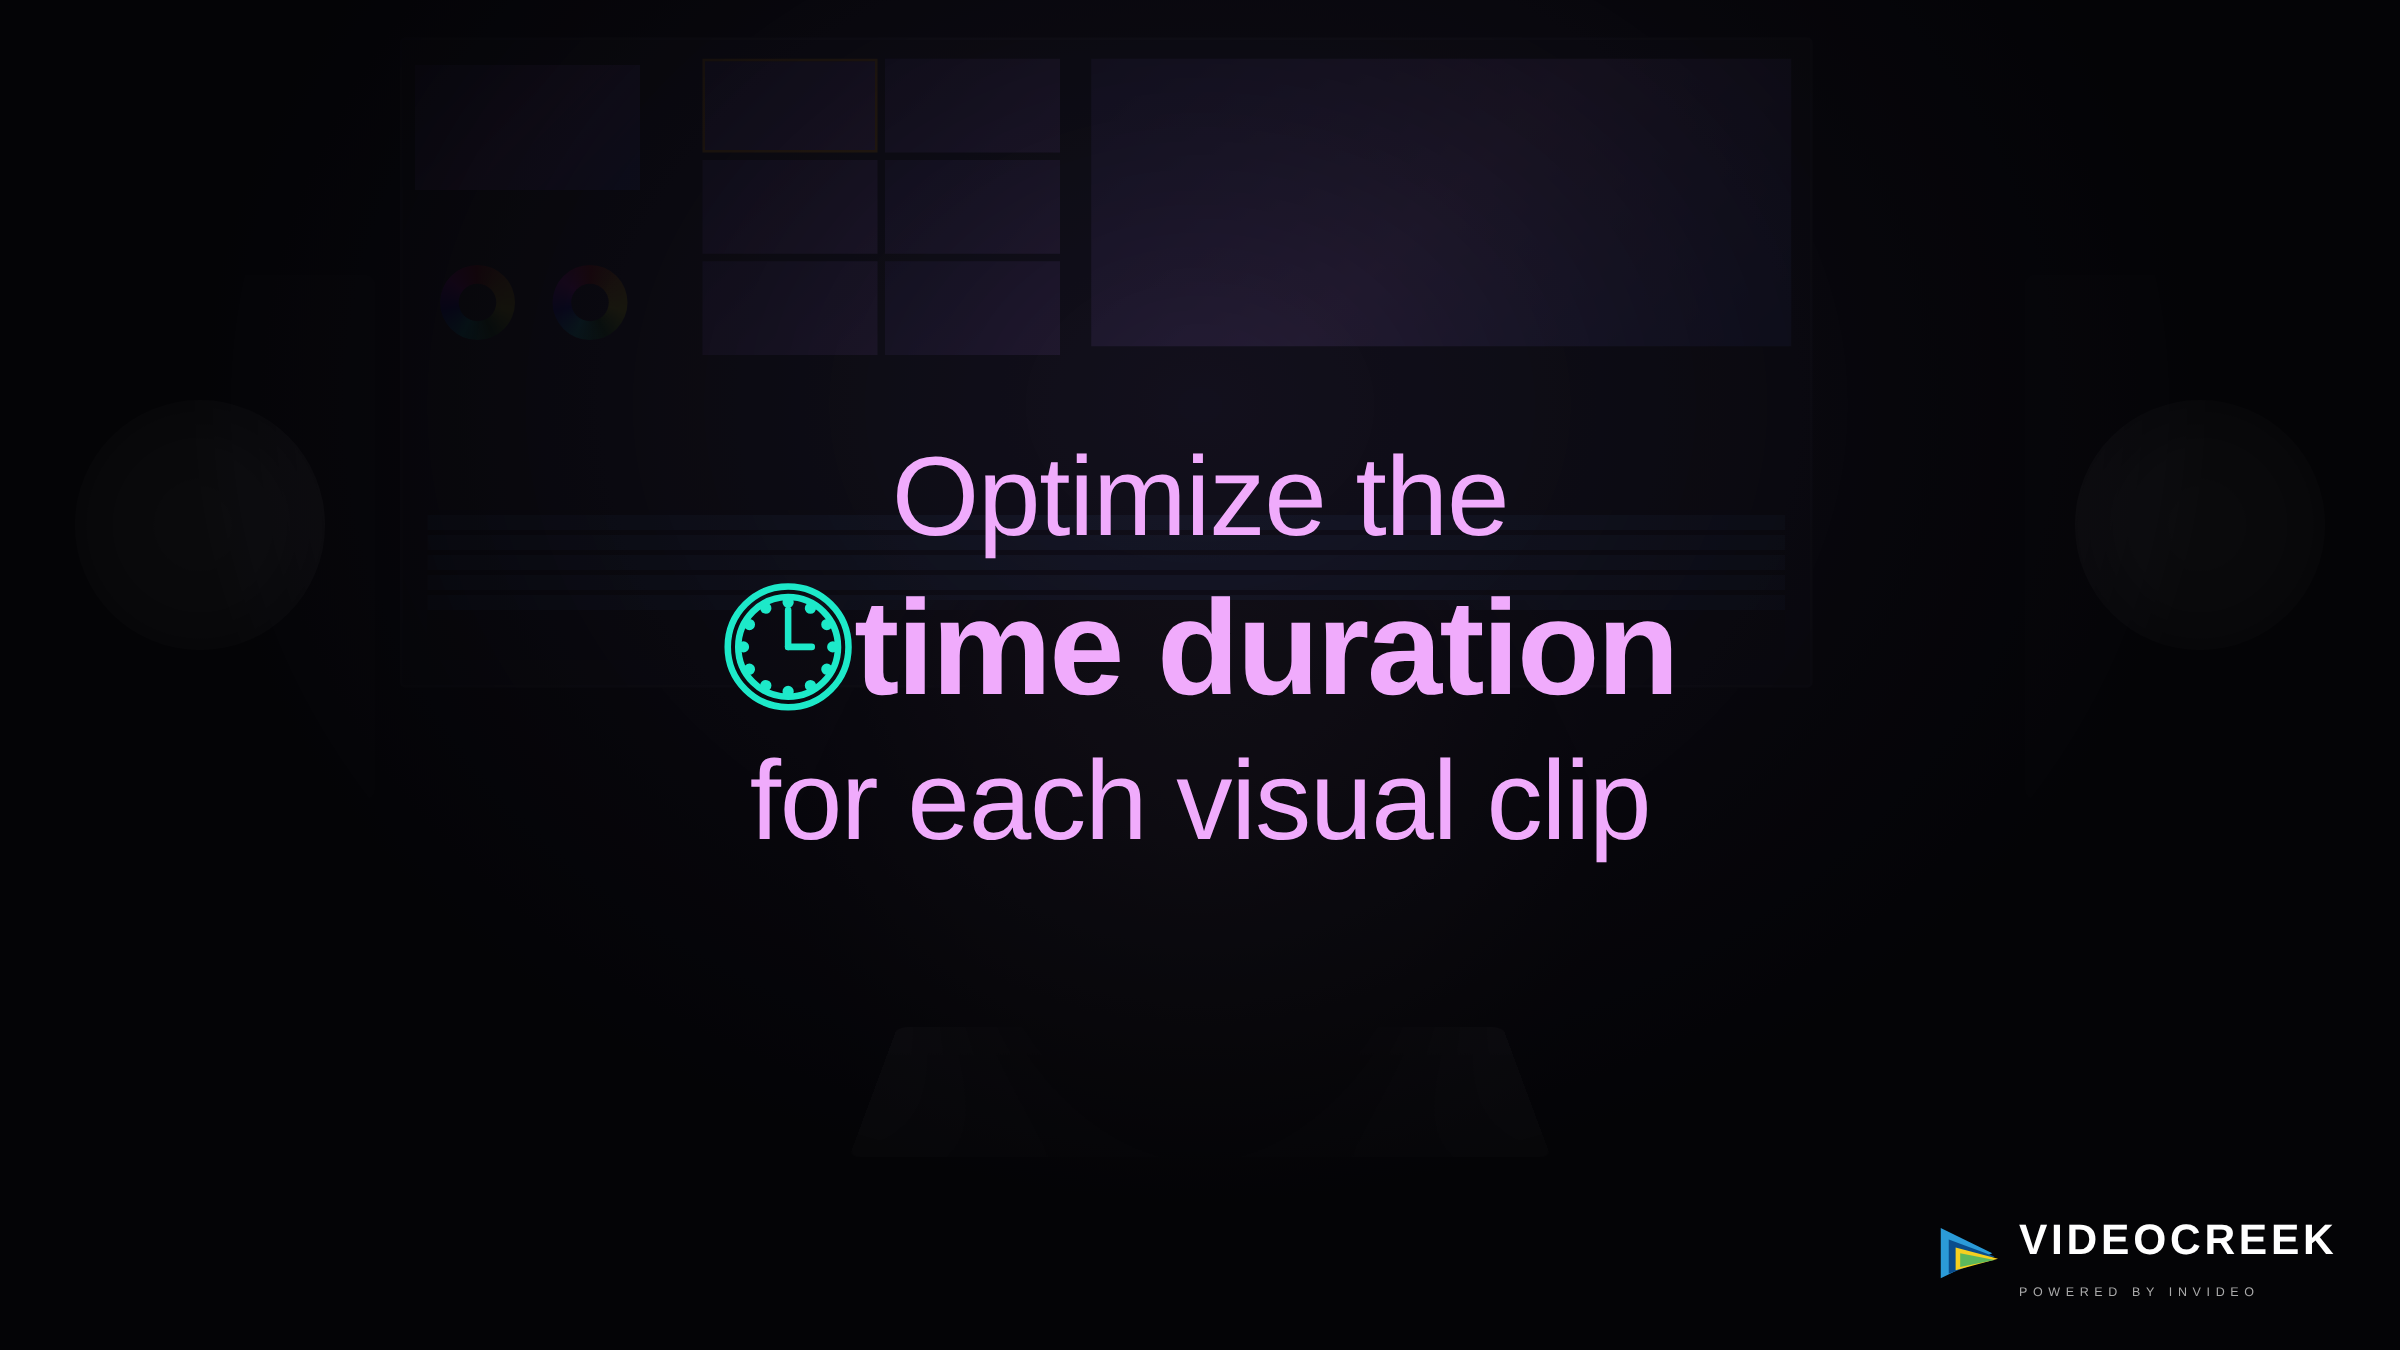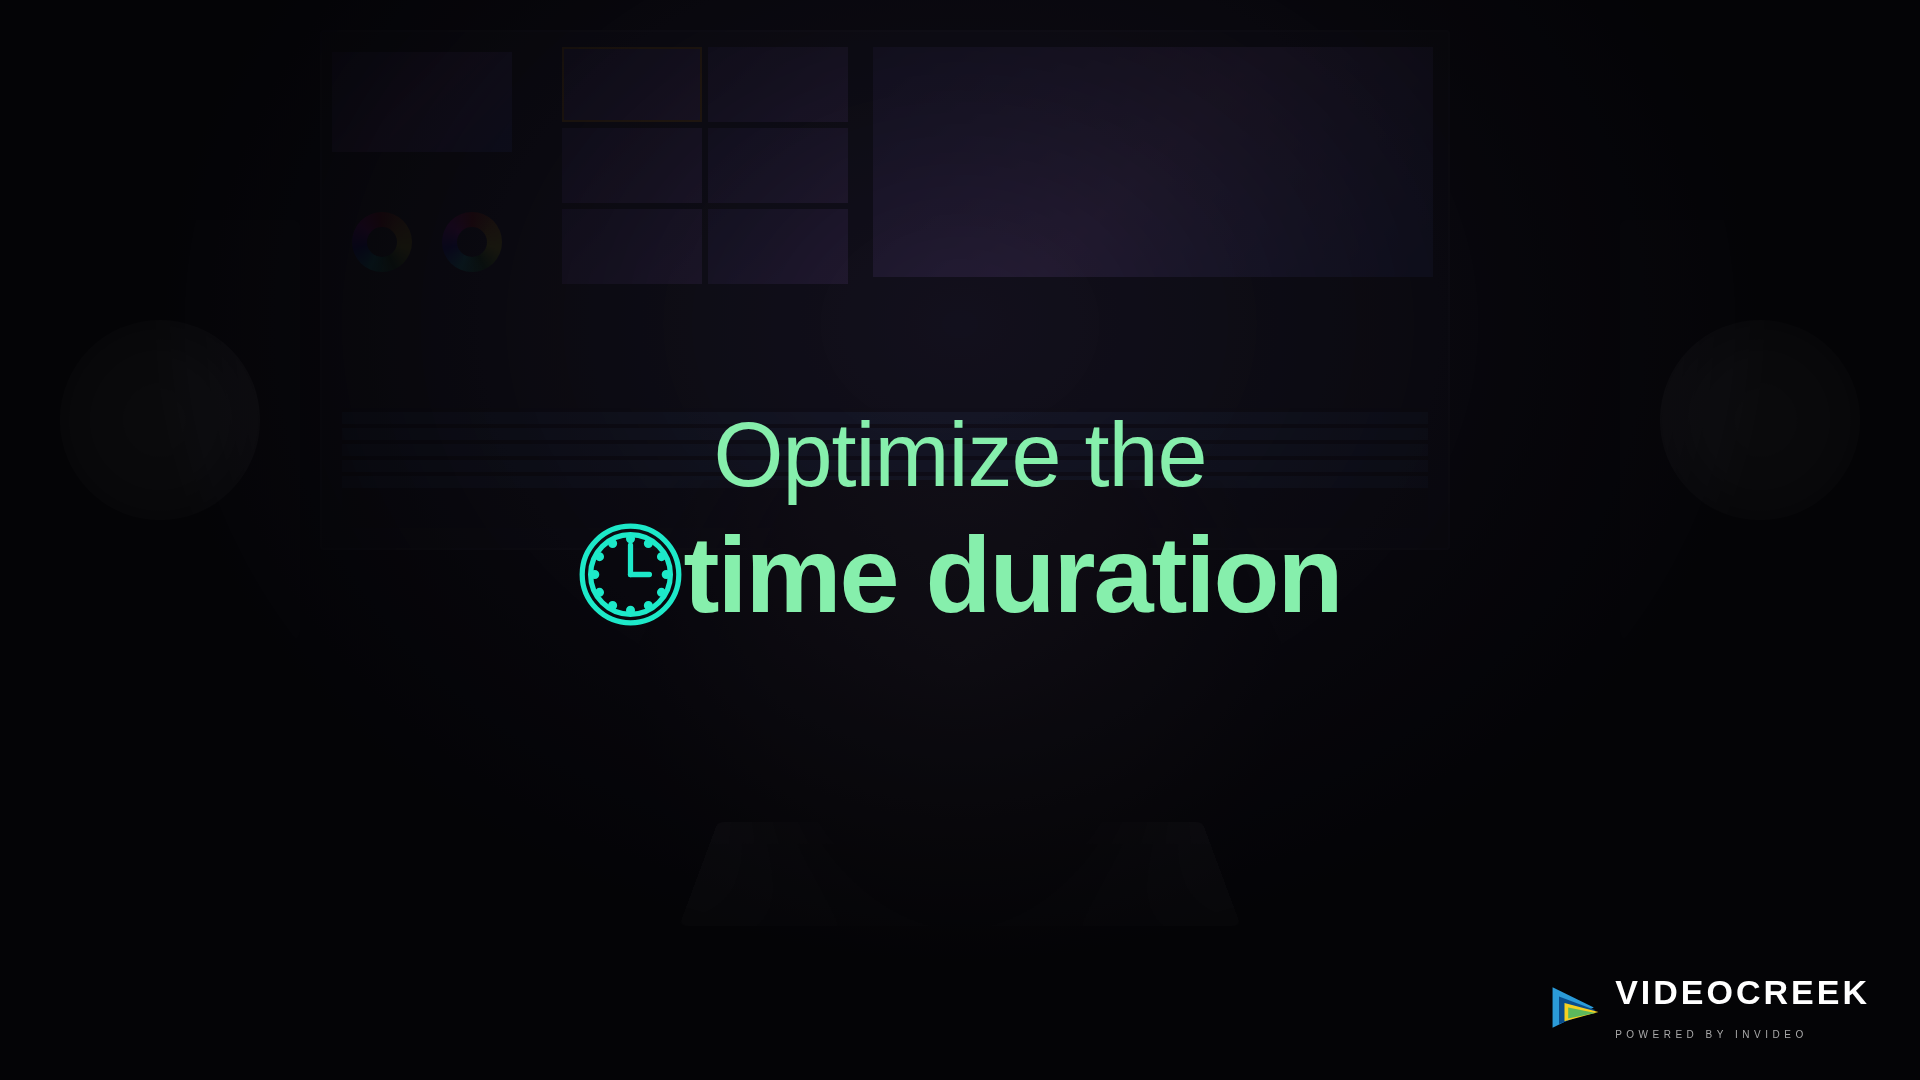--- a/index.html
+++ b/index.html
@@ -221,21 +221,21 @@
       height: 100%;
       z-index: 10;
       display: flex;
       flex-direction: column;
       justify-content: center;
       align-items: center;
     }
     
     .main-text {
       text-align: center;
-      color: #86efac;
+      color: #f0abfc;
       margin-top: -40px;
     }
     
     .line1 {
       font-size: 90px;
       font-weight: 300;
       letter-spacing: -1px;
     }
     
     .line2-wrapper {
@@ -262,21 +262,20 @@
       font-weight: 300;
       letter-spacing: -1px;
       margin-top: 10px;
     }
     
     .logo {
       position: absolute;
       bottom: 40px;
       right: 50px;
       display: flex;
-      align-items: center;
       gap: 12px;
       z-index: 20;
     }
     
     .logo-icon {
       width: 55px;
       height: 55px;
       position: relative;
     }
     
@@ -366,20 +365,21 @@
           <circle cx="50" cy="84" r="1.8" fill="#1de9c9"></circle>
           <circle cx="33" cy="79.5" r="1.8" fill="#1de9c9"></circle>
           <circle cx="20.5" cy="67" r="1.8" fill="#1de9c9"></circle>
           <circle cx="16" cy="50" r="1.8" fill="#1de9c9"></circle>
           <circle cx="20.5" cy="33" r="1.8" fill="#1de9c9"></circle>
           <circle cx="33" cy="20.5" r="1.8" fill="#1de9c9"></circle>
         </svg>
       </span>
       <div class="line2">time duration</div>
     </div>
+    <div class="line3">for each visual clip</div>
   </div>
 </div>
 
 <div class="logo">
   <div class="logo-icon">
     <svg viewBox="0 0 60 60">
       <polygon points="5,8 50,30 5,52" fill="#2b9bd8"></polygon>
       <polygon points="12,18 52,33 12,48" fill="#0a4d8c"></polygon>
       <polygon points="18,25 55,35 18,45" fill="#f5d020"></polygon>
       <polygon points="22,30 52,36 22,42" fill="#5cb85c"></polygon>

